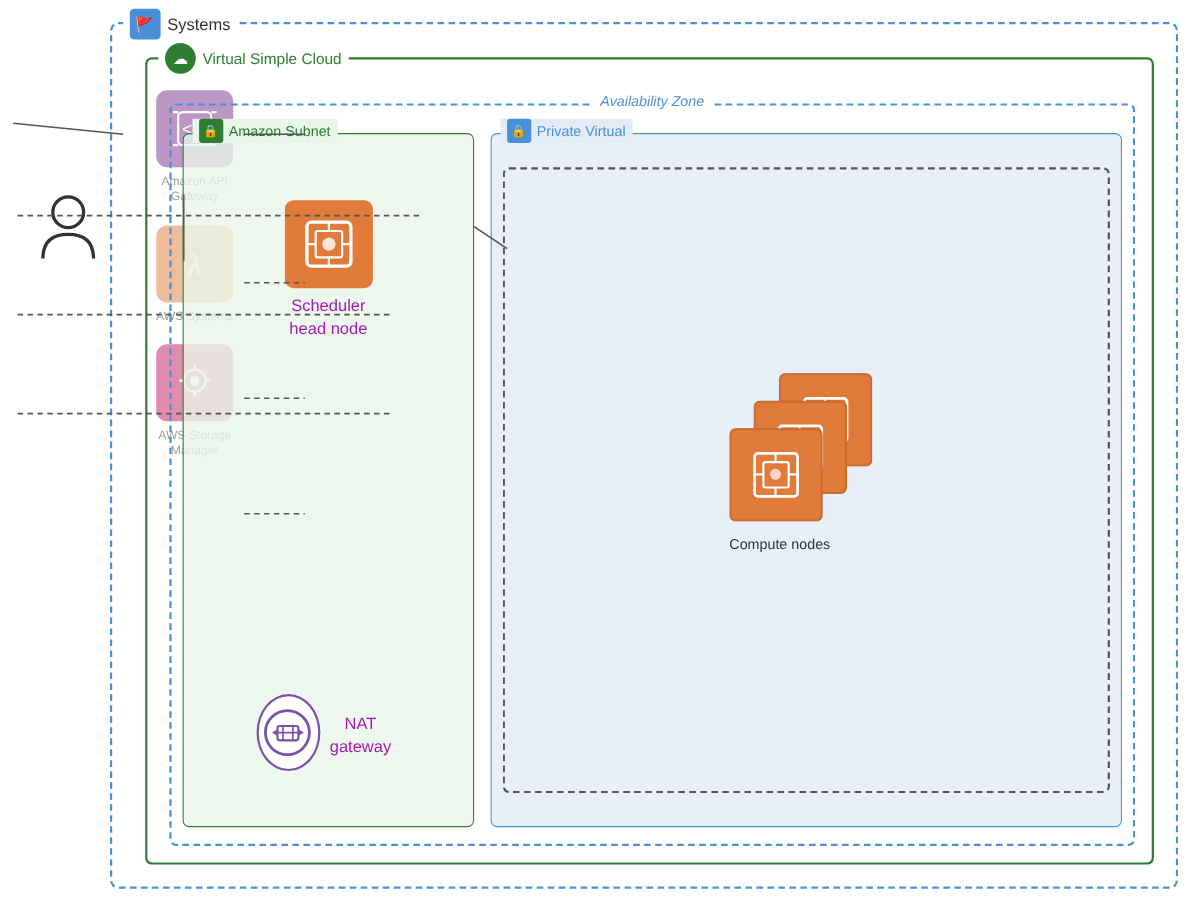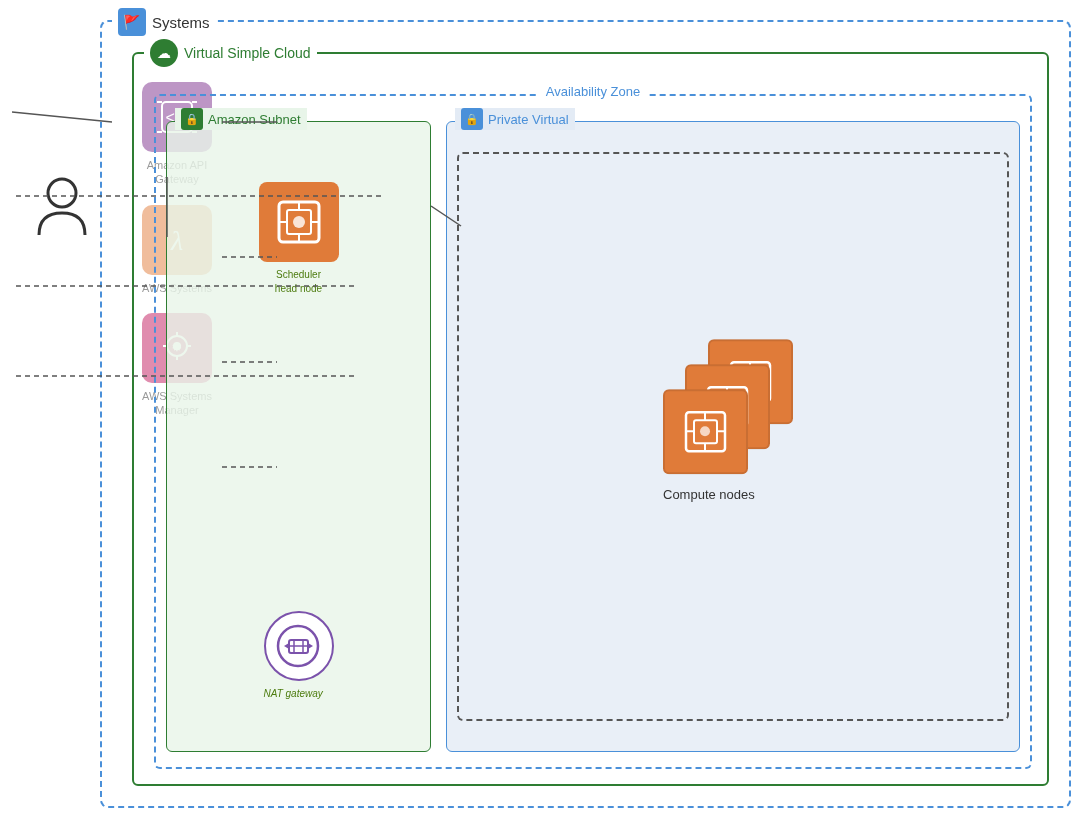--- a/index.html
+++ b/index.html
@@ -111,20 +111,21 @@
     .az-label {
       position: absolute;
       top: -12px;
       left: 50%;
       transform: translateX(-50%);
       background: #fff;
       padding: 0 8px;
       font-size: 13px;
       color: #4a90d9;
       white-space: nowrap;
+      font-style: italic;
     }
 
     
     .public-subnet {
       position: absolute;
       top: 25px;
       left: 10px;
       width: 265px;
       bottom: 15px;
       background: rgba(232, 245, 233, 0.8);
@@ -252,37 +253,36 @@
       background: #e07b39;
       border-radius: 8px;
       display: flex;
       align-items: center;
       justify-content: center;
       color: white;
       font-size: 36px;
     }
 
     .node-label {
-      font-size: 10px;
-      color: #4d7c0f;
+      font-size: 15px;
+      color: #a21caf;
       text-align: center;
       margin-top: 6px;
       line-height: 1.4;
     }
 
     
     .nat-gateway {
       position: absolute;
       bottom: 50px;
       left: 50%;
       transform: translateX(-50%);
       display: flex;
-      flex-direction: column;
-      align-items: flex-start;
-      font-style: italic;
+      flex-direction: row;
+      align-items: center;
     }
 
     .nat-icon {
       width: 70px;
       height: 70px;
       border: 2.5px solid #7b52ab;
       border-radius: 50%;
       display: flex;
       align-items: center;
       justify-content: center;
@@ -382,21 +382,21 @@
           <svg width="44" height="44" viewBox="0 0 44 44">
             <circle cx="22" cy="20" r="10" fill="none" stroke="white" stroke-width="2"></circle>
             <circle cx="22" cy="20" r="4" fill="white"></circle>
             <line x1="22" y1="6" x2="22" y2="10" stroke="white" stroke-width="2"></line>
             <line x1="22" y1="30" x2="22" y2="34" stroke="white" stroke-width="2"></line>
             <line x1="8" y1="20" x2="12" y2="20" stroke="white" stroke-width="2"></line>
             <line x1="32" y1="20" x2="36" y2="20" stroke="white" stroke-width="2"></line>
             <text x="22" y="25" font-size="12" fill="white" text-anchor="middle">⚙</text>
           </svg>
         </div>
-        <div class="service-label">AWS Systems Manager</div>
+        <div class="service-label">AWS Storage Manager</div>
       </div>
 
     </div>
 
     <div class="vpc-box">
       <div class="vpc-label">
         <div class="vpc-cloud-icon">☁</div>
         <span>Virtual Simple Cloud</span>
       </div>
 

